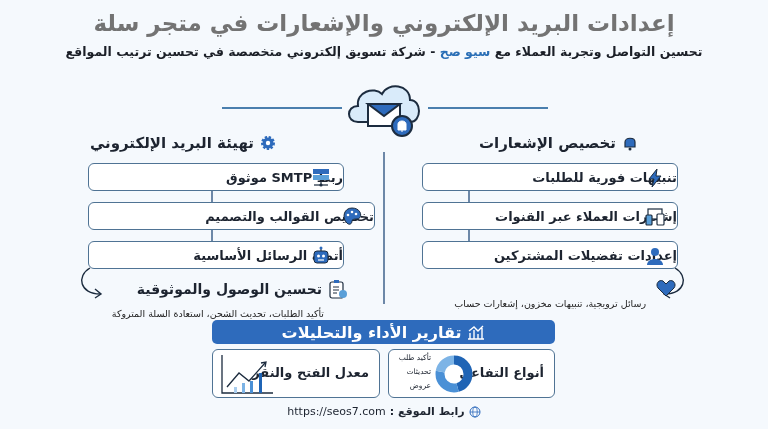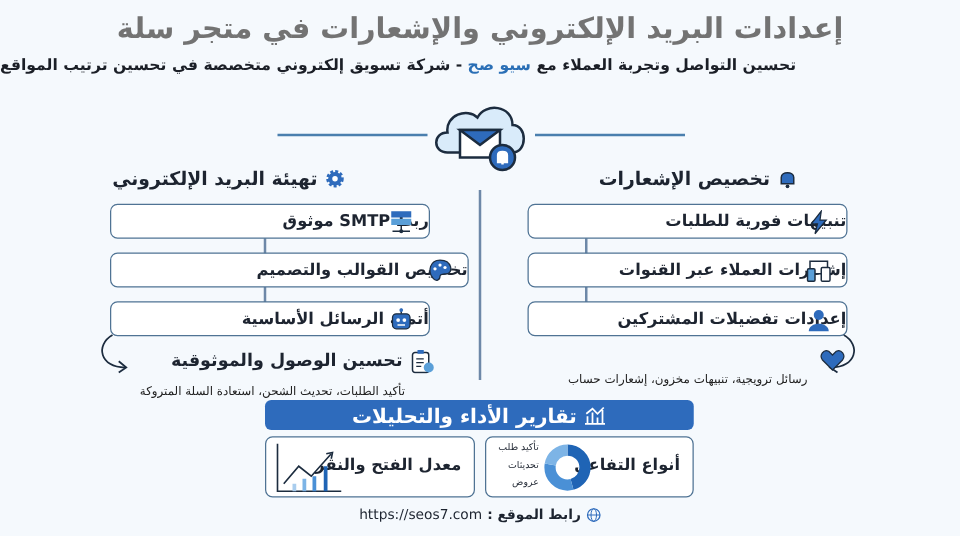--- a/index.html
+++ b/index.html
@@ -1,20 +1,20 @@
 <!DOCTYPE html>
 <html><head>
 <meta charset="utf-8">
 <style>
   * { box-sizing: border-box; margin: 0; padding: 0; }
   html, body { width: 768px; height: 429px; overflow: hidden; }
   body { background: #f5f9fd; font-family: "DejaVu Sans", sans-serif; color: #1d2430; position: relative; direction: rtl; }
   .abs { position: absolute; }
   .title { top: 10px; left: 0; width: 768px; text-align: center; font-size: 23px; font-weight: bold; color: #737373; }
-  .subtitle { top: 44px; left: 0; width: 768px; text-align: left; font-size: 12.5px; font-weight: bold; color: #1b1f27; }
+  .subtitle { top: 44px; left: 0; width: 768px; text-align: center; font-size: 12.5px; font-weight: bold; color: #1b1f27; }
   .subtitle .brand { color: #2a6fb6; }
   .hline { height: 2px; background: #4a7fae; top: 107px; }
   .vline { width: 2px; background: #6d88a8; }
   .cloud { left: 344px; top: 78px; width: 80px; height: 60px; }
   .sec-title { font-size: 15px; font-weight: bold; display: flex; align-items: center; gap: 6px; }
   .card { background: #fff; border: 1.8px solid #4f7394; border-radius: 6px; height: 28px; display: flex; align-items: center; font-size: 13px; font-weight: bold; }
   .card .ic { position: absolute; right: 12px; top: 4px; width: 20px; height: 20px; }
   .sub-title { font-size: 14px; font-weight: bold; display: flex; align-items: center; gap: 6px; }
   .sub-desc { font-size: 9.5px; color: #222; }
   .banner { left: 212px; top: 320px; width: 343px; height: 24px; background: #2e6bbc; border-radius: 5px; color: #fff; font-size: 16px; font-weight: bold; display: flex; align-items: center; justify-content: center; gap: 6px; }

